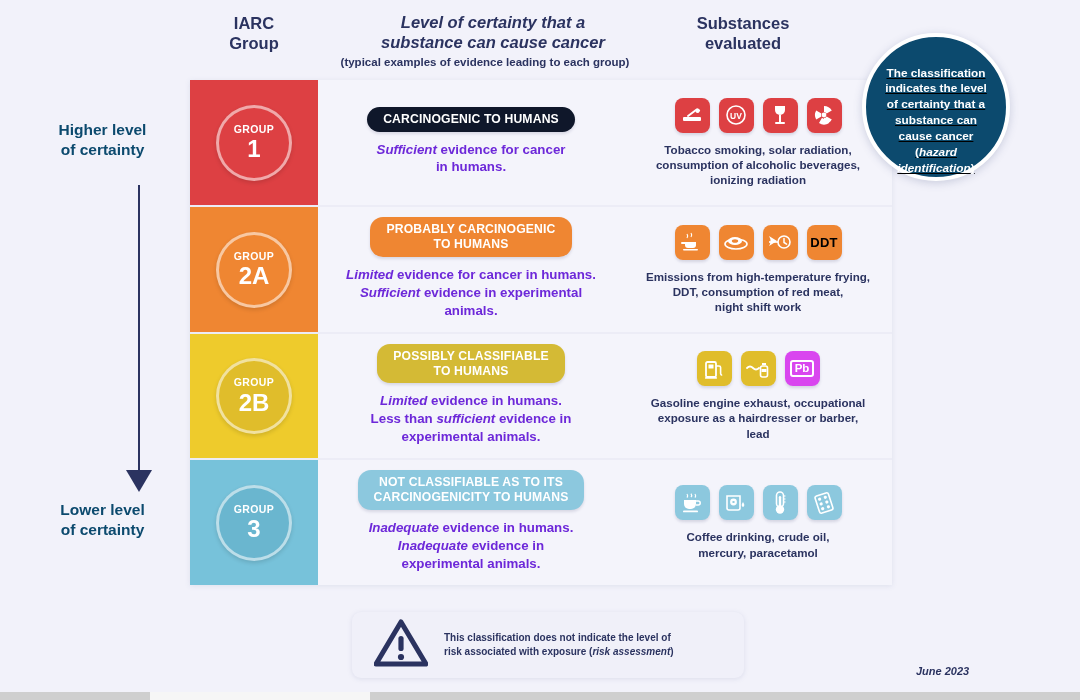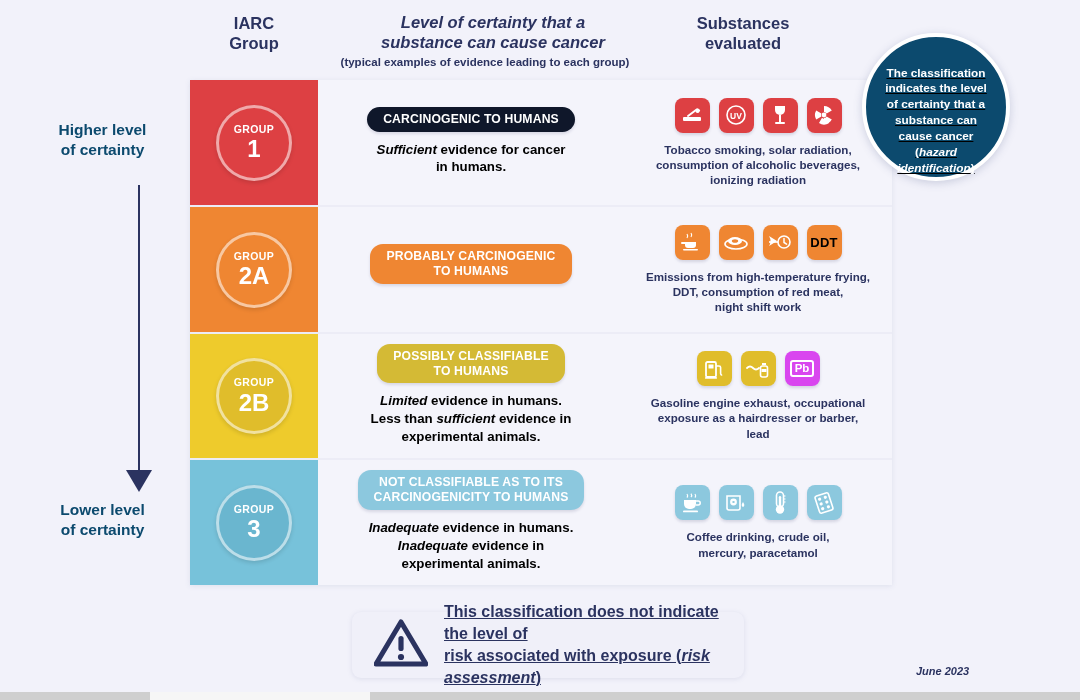--- a/index.html
+++ b/index.html
@@ -102,21 +102,21 @@
     font-size: 12.2px;
     letter-spacing: .15px;
     text-align: center;
     padding: 5px 16px;
     line-height: 1.22;
     box-shadow: 0 2px 3px rgba(90,90,130,.18);
     white-space: pre-line;
     margin-bottom: 9px;
   }
   .evidence {
-    color: #000000;
+    color: #6d28d9;
     font-size: 13.3px;
     font-weight: bold;
     line-height: 1.35;
     text-align: center;
     white-space: pre-line;
   }
   .evidence i { font-style: italic; }
 
   .cell-subst {
     width: 268px; flex: 0 0 268px;
@@ -165,22 +165,22 @@
   #note {
     position: absolute; left: 352px; top: 612px;
     width: 392px; height: 66px;
     background: #f0f0f9;
     border-radius: 9px;
     box-shadow: 0 1px 5px rgba(120,130,170,.18);
     display: flex; align-items: center; gap: 16px;
     padding: 0 22px; box-sizing: border-box;
   }
   #note .note-text {
-    color: #2b3360; font-size: 16px; font-weight: bold;
-    line-height: 1.38; white-space: pre-line; text-decoration: underline;
+    color: #2b3360; font-size: 10px; font-weight: bold;
+    line-height: 1.38; white-space: pre-line;
   }
   #note .note-text i { font-style: italic; }
 
   #date {
     position: absolute; left: 916px; top: 665px;
     color: #2b3360; font-size: 11px; font-weight: bold; font-style: italic;
   }
 
   
   #scroll-strip {
@@ -268,20 +268,21 @@
     <div class="row row-2">
       <div class="cell-group" style="background:#ef8632">
         <div class="badge-circle" style="background:#ef8632">
           <span class="badge-word">GROUP</span>
           <span class="badge-num">2A</span>
         </div>
       </div>
       <div class="cell-level">
         <div class="pill" style="background:#ef8632">PROBABLY CARCINOGENIC
 TO HUMANS</div>
+        <div class="evidence"><i>Limited</i> evidence for cancer in humans.<br><i>Sufficient</i> evidence in experimental<br>animals.</div>
       </div>
       <div class="cell-subst">
         <div class="icon-row">
           <div class="icon-tile" style="background:#ef8632">
             <svg width="24" height="22" viewBox="0 0 24 22">
                 <path d="M7 3 q1.5 2 0 4" stroke="#fff" stroke-width="1.2" fill="none"></path>
                 <path d="M11 2 q1.5 2 0 4" stroke="#fff" stroke-width="1.2" fill="none"></path>
                 <path d="M5 11 h11 v3 a3 3 0 0 1 -3 3 h-5 a3 3 0 0 1 -3 -3 z" fill="#fff"></path>
                 <rect x="1" y="11" width="5" height="2" rx="1" fill="#fff"></rect>
                 <rect x="3" y="18" width="15" height="1.6" rx=".8" fill="#fff"></rect>

